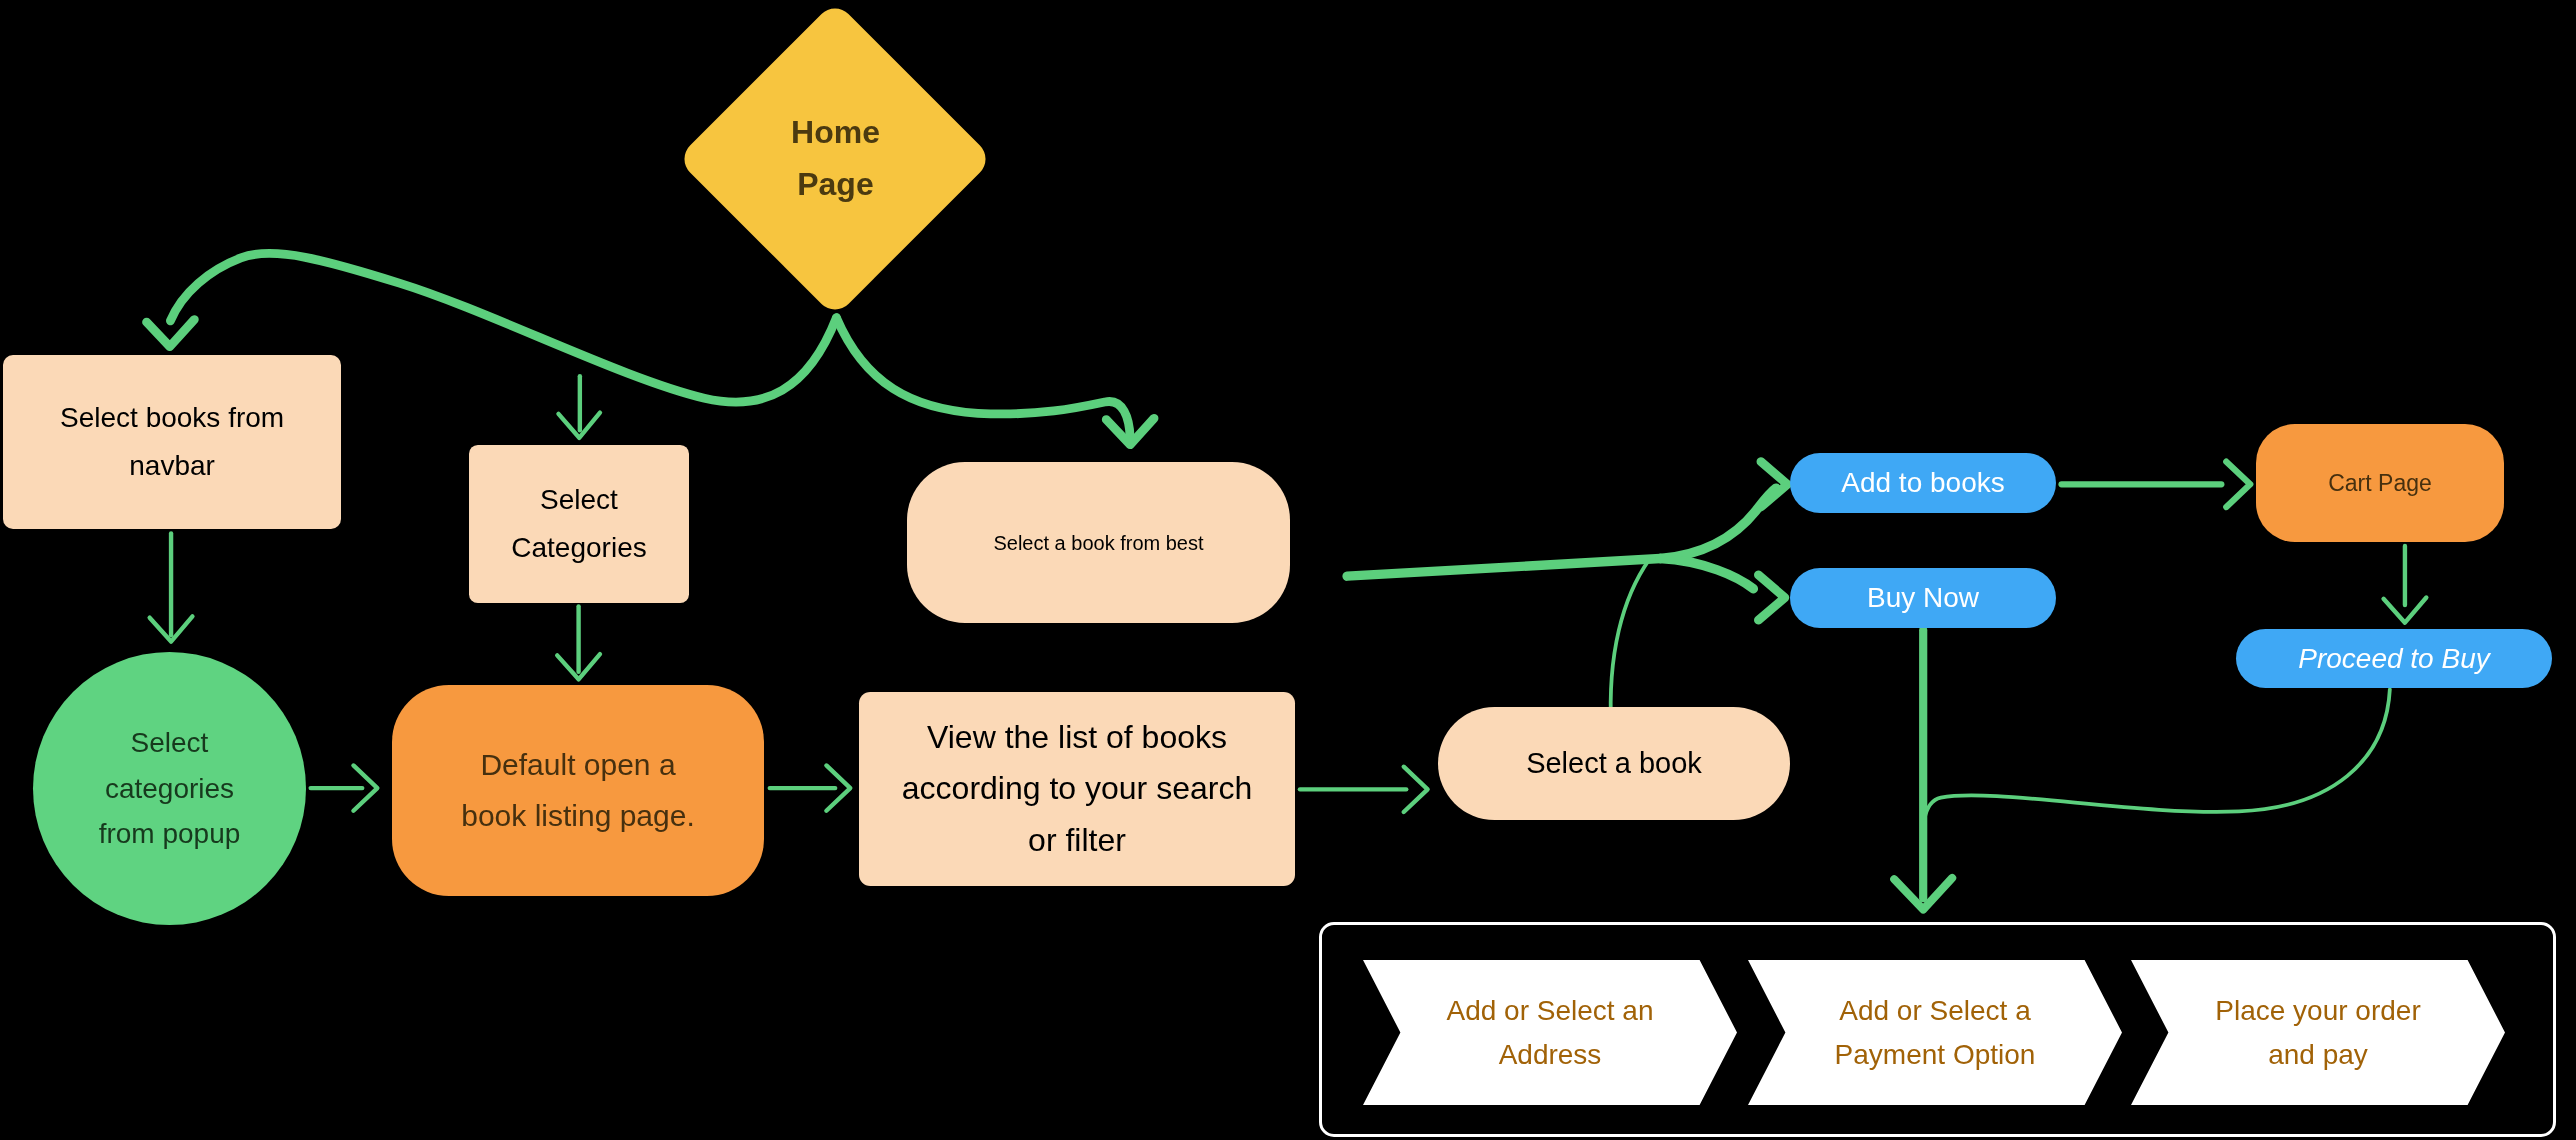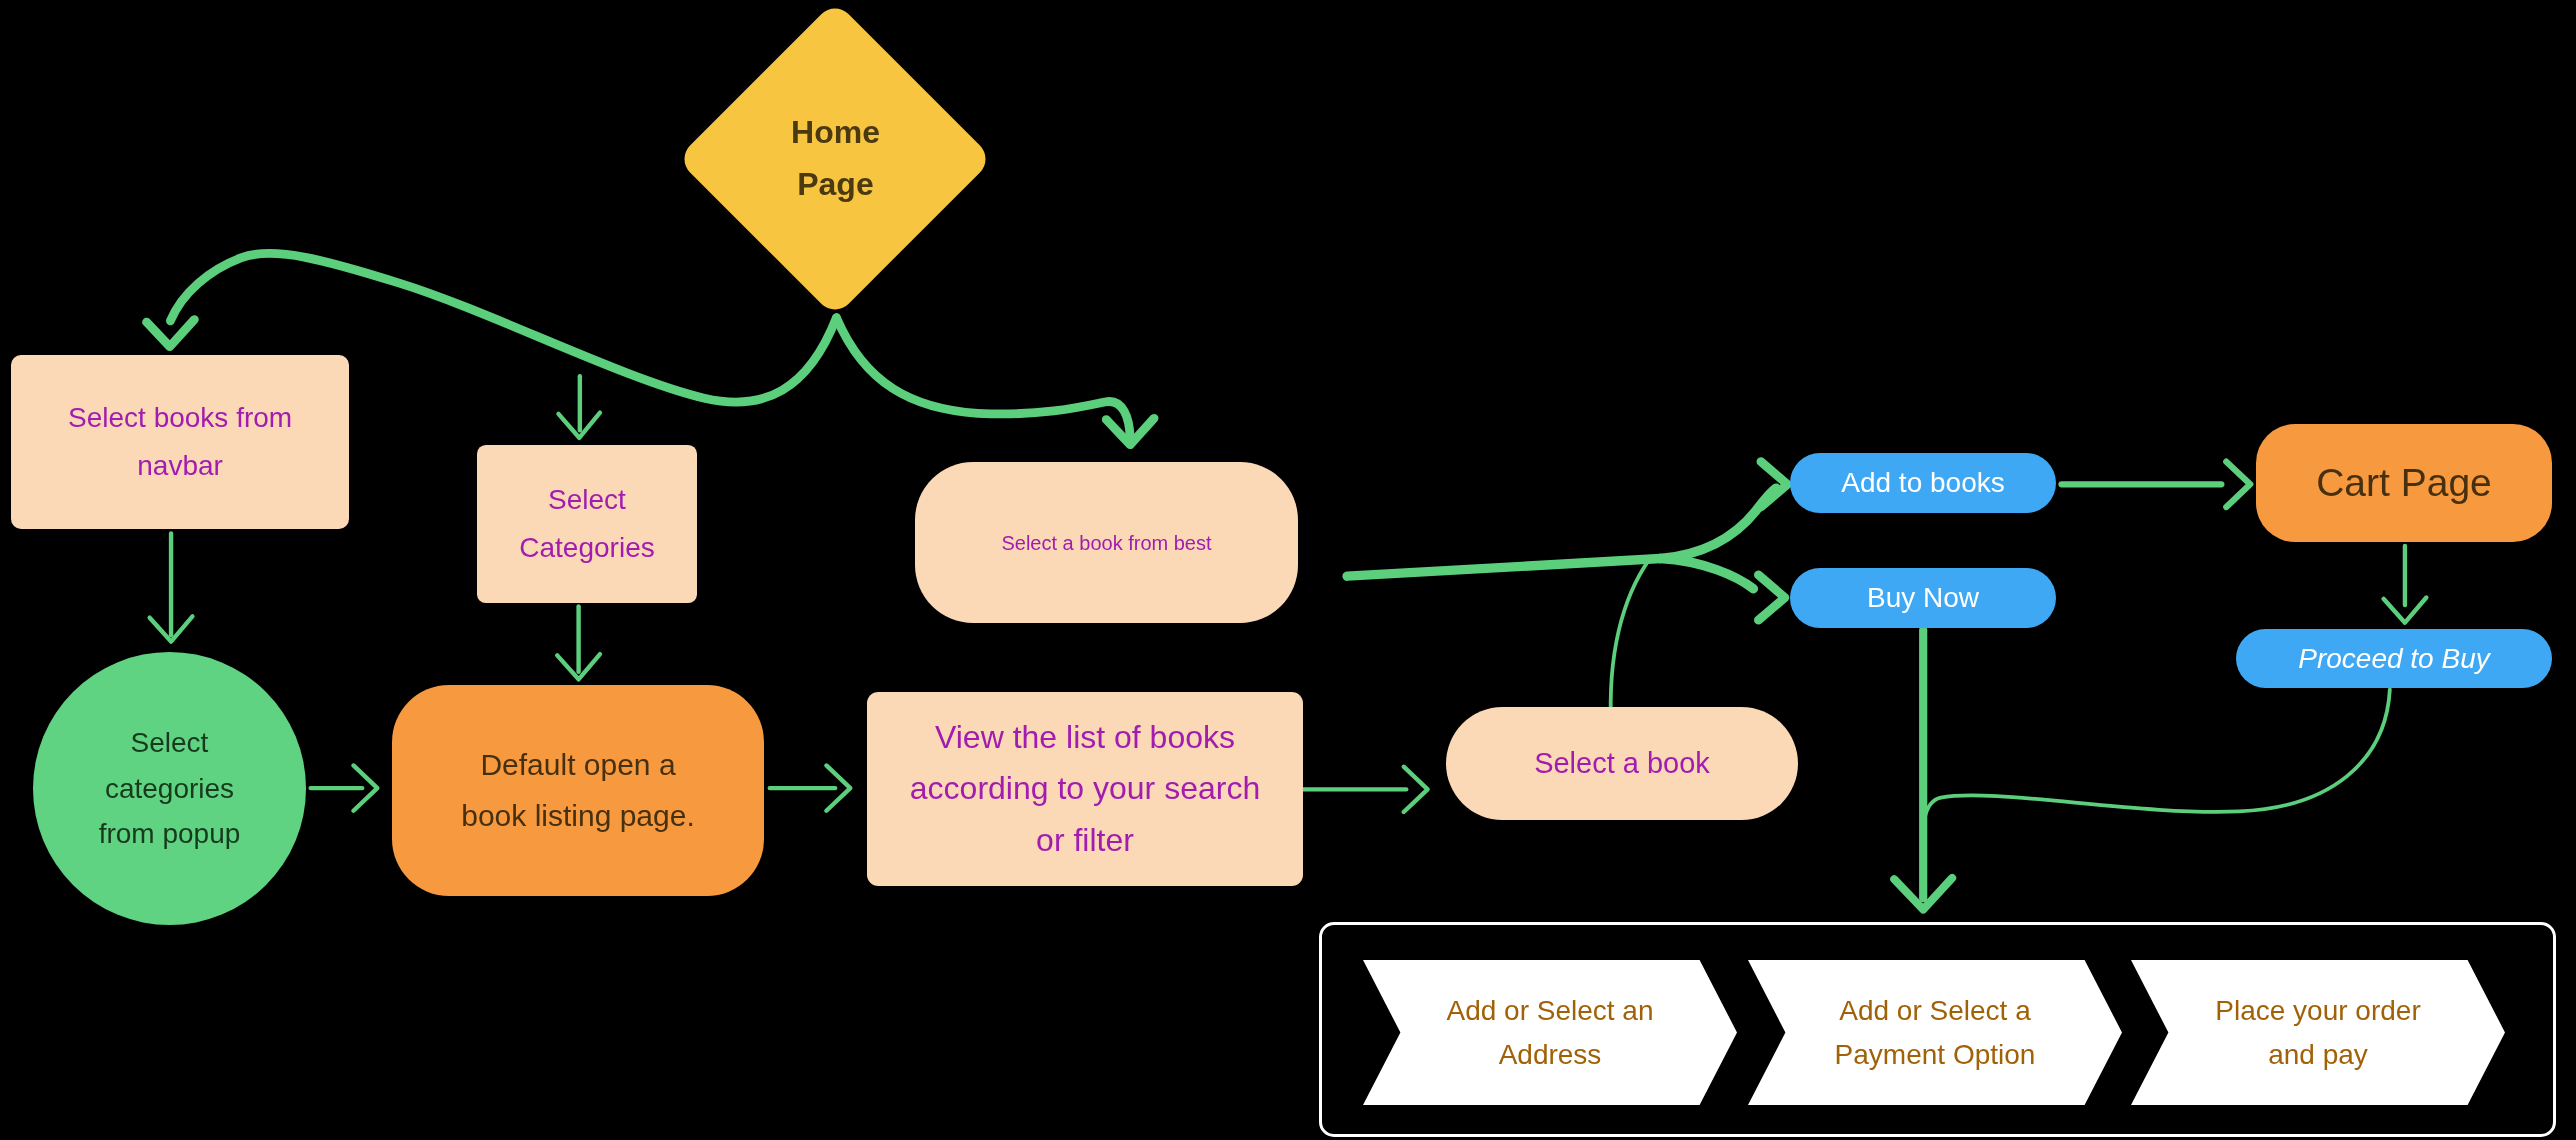--- a/index.html
+++ b/index.html
@@ -1,21 +1,21 @@
 <!DOCTYPE html>
 <html style="--background: #000000; --arrow-green: #5CCF7D; --yellow: #F7C53F; --peach: #FBD9B7; --orange: #F7993F; --blue: #3FA8F5; --green-circle: #5FD381; --white: #FFFFFF; --step-text: #3F3F3F;font-size:10px"><head>
 <meta charset="utf-8">
 <style>
   html,body{margin:0;padding:0;background:#000;overflow:hidden;}
   #stage{position:relative;width:2576px;height:1141px;background:var(--background,#000);
          font-family:"Liberation Sans", sans-serif;}
   .node{position:absolute;display:flex;align-items:center;justify-content:center;
         text-align:center;box-sizing:border-box;}
   .node span{display:block;}
-  .peach{background:var(--peach,#FBD9B7);color:#a21caf;margin-left:8px;}
+  .peach{background:var(--peach,#FBD9B7);color:#000000;}
   .orange{background:var(--orange,#F7993F);color:#46300F;}
   .blue{background:var(--blue,#3FA8F5);color:#FFFFFF;}
   .greenfill{background:var(--green-circle,#5FD381);color:#17391D;}
 
   #node-home{left:723px;top:47px;width:224px;height:224px;border-radius:19px;
              background:var(--yellow,#F7C53F);transform:rotate(45deg);}
   #node-home .inner{transform:rotate(-45deg);width:189px;font-size:32px;line-height:1.62;
              font-weight:bold;color:#4B3A10;text-align:center;}
 
   #node-navbar{left:3.1px;top:355px;width:338px;height:174px;border-radius:10px;
@@ -27,21 +27,21 @@
   #node-popup{left:33px;top:652px;width:273px;height:273px;border-radius:50%;
              font-size:28px;line-height:1.62;}
   #node-default{left:392px;top:685px;width:372px;height:211px;border-radius:57px;
              font-size:30px;line-height:1.68;}
   #node-viewlist{left:859px;top:692px;width:436px;height:194px;border-radius:11.3px;
              font-size:32px;line-height:1.6;}
   #node-selectbook{left:1438px;top:707px;width:352px;height:113px;border-radius:57px;
              font-size:29px;}
   #node-addtocart{left:1790px;top:453px;width:266px;height:60px;border-radius:30px;font-size:28px;}
   #node-buynow{left:1790px;top:568px;width:266px;height:60px;border-radius:30px;font-size:28px;}
-  #node-cartpage{left:2256px;top:424px;width:296px;height:118px;border-radius:39px;font-size:39px;}
+  #node-cartpage{left:2256px;top:424px;width:248px;height:118px;border-radius:39px;font-size:23px;}
   #node-proceed{left:2236px;top:629px;width:316px;height:59px;border-radius:30px;font-size:28px;font-style:italic;}
 
   #checkout-box{left:1319px;top:922px;width:1237px;height:215px;border:3.1px solid #FFFFFF;
              border-radius:15px;background:transparent;}
   .step{position:absolute;top:35px;width:374px;height:145px;background:#FFFFFF;color:#a16207;
         display:flex;align-items:center;justify-content:center;text-align:center;
         font-size:28px;line-height:1.55;
         clip-path:polygon(0% 0%,90% 0%,100% 50%,90% 100%,0% 100%,10% 50%);}
   #step-address{left:41px;} #step-payment{left:426px;} #step-place{left:809px;}
 

